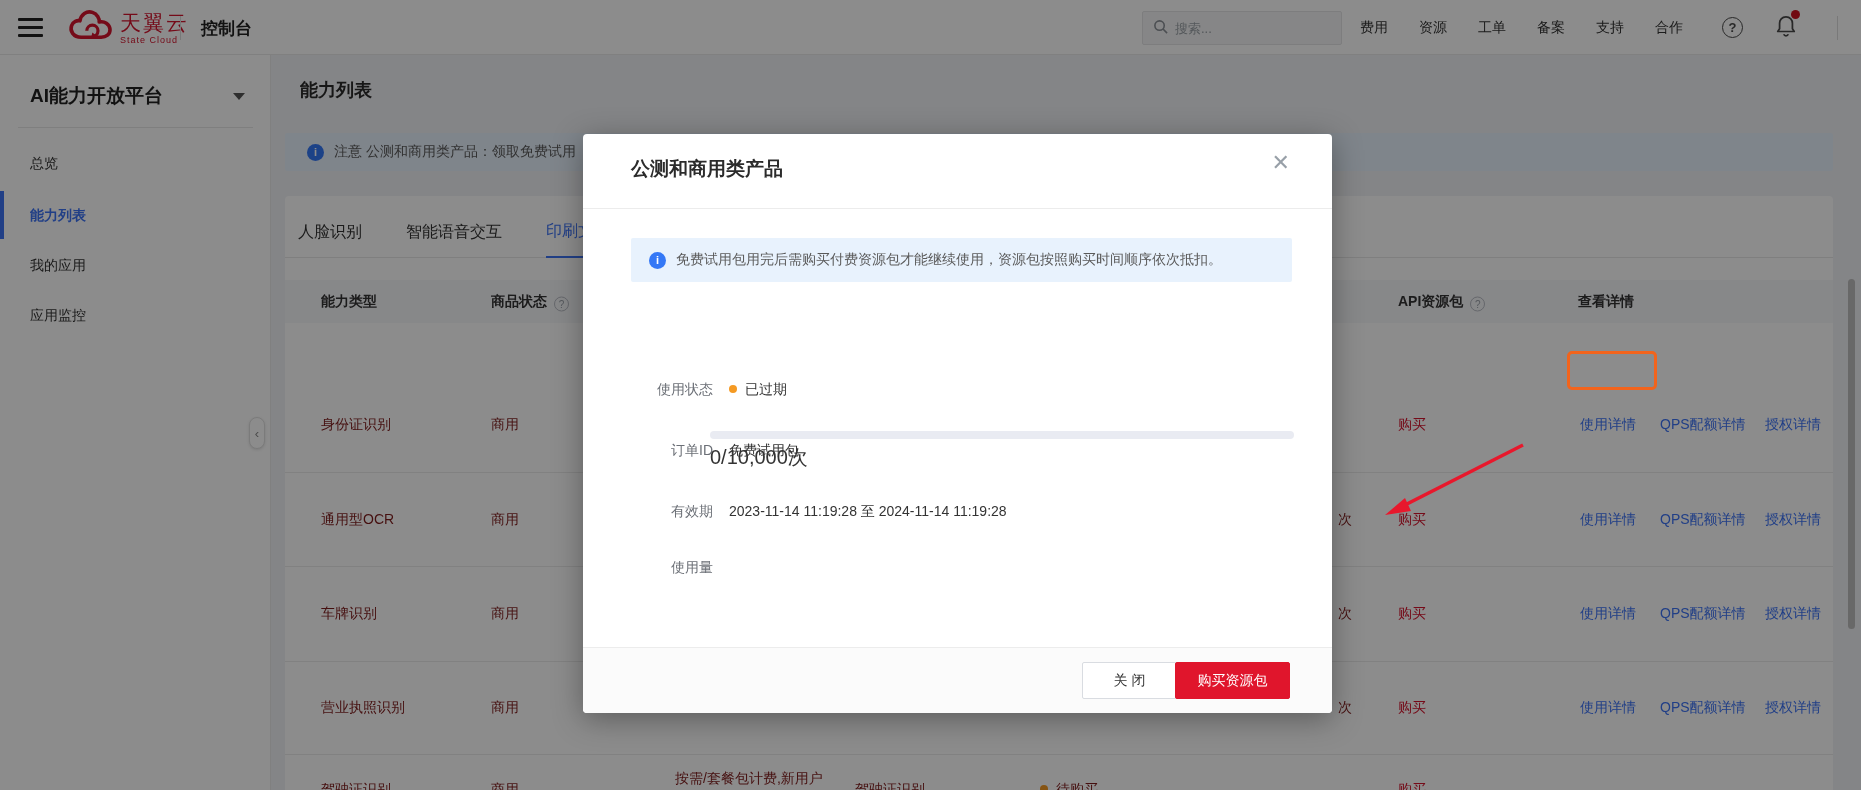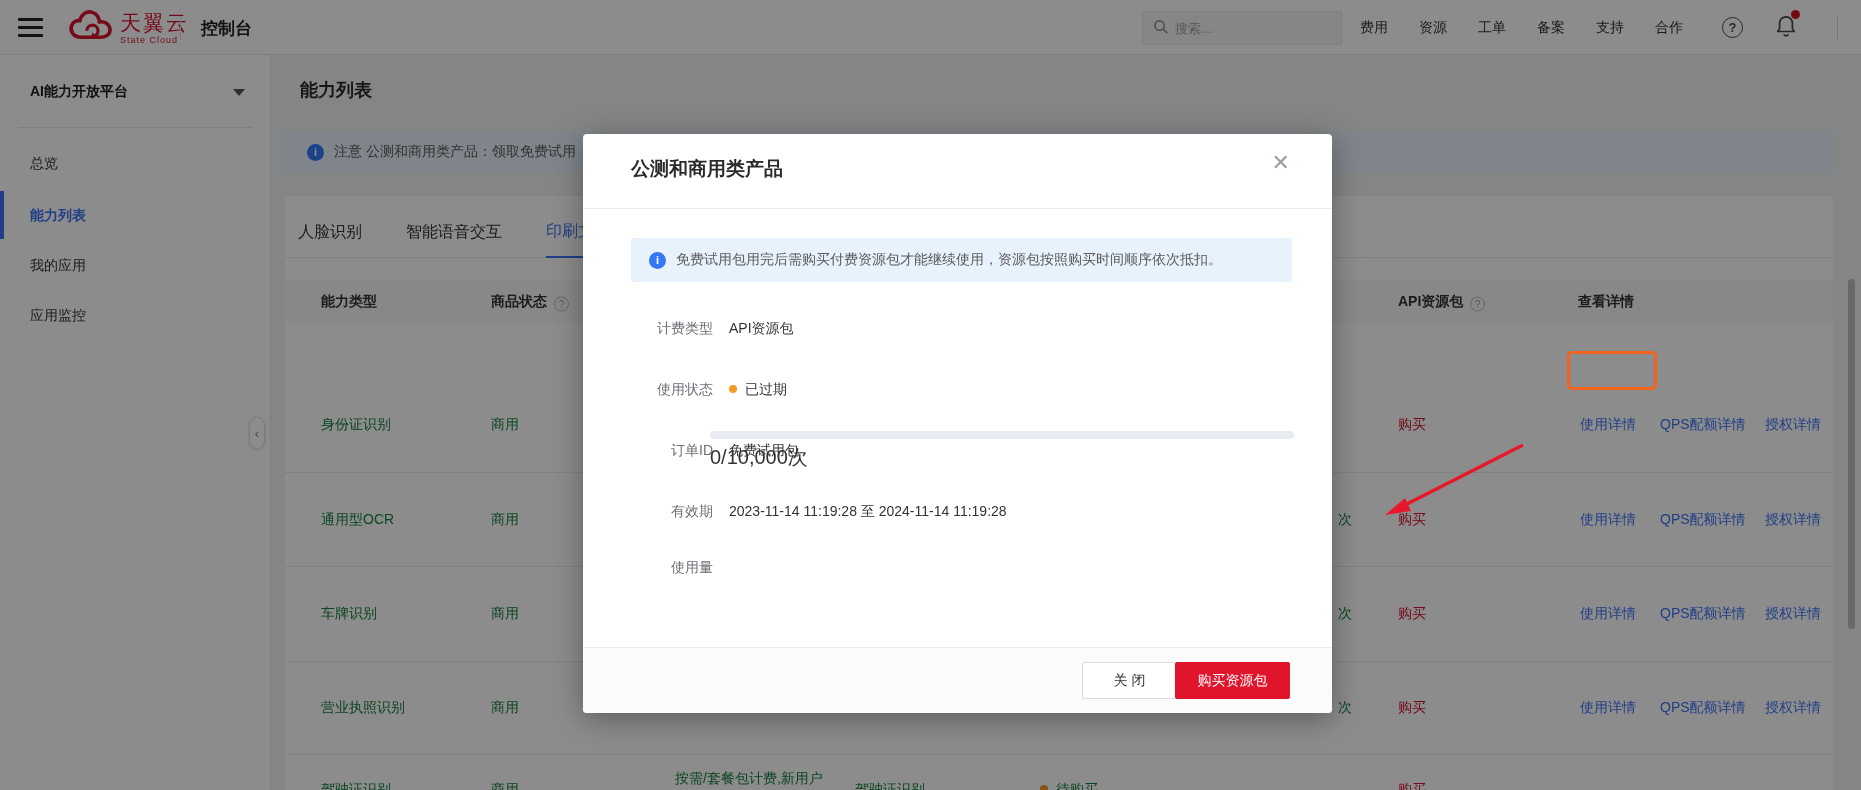--- a/index.html
+++ b/index.html
@@ -24,21 +24,21 @@
   .tb-nav a { font-size:14px; color:#333; text-decoration:none; cursor:pointer; white-space:nowrap; }
   .tb-icons { position:absolute; left:1722px; top:0; height:55px; display:flex; align-items:center; gap:32px; }
   .help-circle { width:21px; height:21px; border:1.8px solid #4a4a4a; border-radius:50%; color:#4a4a4a; font-size:13px; font-weight:bold; display:flex; align-items:center; justify-content:center; cursor:pointer; }
   .bell-wrap { position:relative; cursor:pointer; }
   .bell-dot { position:absolute; right:-3px; top:-4px; width:9px; height:9px; border-radius:50%; background:#cf1322; }
   .tb-end-divider { position:absolute; left:1837px; top:16px; width:1px; height:24px; background:#ddd; }
 
   
   .sidebar { position:absolute; left:0; top:55px; width:271px; height:735px; background:#fff; border-right:1px solid #e9e9e9; z-index:1; }
   .sb-title-row { position:absolute; left:30px; top:28px; width:215px; display:flex; align-items:center; justify-content:space-between; cursor:pointer; }
-  .sb-title { font-size:14px; font-weight:bold; color:#222; }
+  .sb-title { font-size:19px; font-weight:bold; color:#222; }
   .caret-down { width:0; height:0; border-left:6px solid transparent; border-right:6px solid transparent; border-top:7px solid #555; }
   .sb-divider { position:absolute; left:18px; top:72px; width:235px; height:1px; background:#e8e8e8; }
   .sb-item { position:absolute; left:0; width:271px; height:48px; line-height:48px; padding-left:30px; font-size:14px; color:#333; cursor:pointer; display:block; text-decoration:none; }
   .sb-item.active { color:#3d73f5; font-weight:bold; }
   .sb-item.active::before { content:""; position:absolute; left:0; top:0; width:4px; height:48px; background:#3d73f5; }
   .collapse-handle { position:absolute; left:249px; top:362px; width:16px; height:32px; background:#fff; border:1px solid #e0e0e0; border-radius:8px; color:#888; font-size:13px; display:flex; align-items:center; justify-content:center; cursor:pointer; box-shadow:0 1px 3px rgba(0,0,0,.12); }
 
   
   .content { position:absolute; left:271px; top:55px; width:1590px; height:735px; }
   .page-title { position:absolute; left:29px; top:23px; font-size:18px; font-weight:bold; color:#2b2b2b; }
@@ -46,21 +46,21 @@
   .info-i { width:17px; height:17px; border-radius:50%; background:#3478f6; color:#fff; font-size:11px; font-weight:bold; font-style:normal; display:inline-flex; align-items:center; justify-content:center; margin-right:10px; flex:0 0 auto; }
   .card { position:absolute; left:14px; top:141px; width:1548px; height:650px; background:#fff; border-radius:4px 4px 0 0; }
 
   .tabs { position:absolute; left:0; top:0; width:100%; height:62px; border-bottom:1px solid #e8e8e8; display:flex; align-items:flex-end; padding-left:13px; gap:44px; }
   .tab { font-size:16px; color:#333; padding-bottom:14px; cursor:pointer; white-space:nowrap; }
   .tab.active { color:#3d73f5; border-bottom:2px solid #3d73f5; margin-bottom:-1px; }
 
   .thead { position:absolute; left:0; top:84px; width:1548px; height:43px; background:#f6f7fa; }
   .thead .c { font-weight:bold; color:#333; }
   .trow { position:absolute; left:0; width:1548px; border-bottom:1px solid #ebebeb; }
-  .c { position:absolute; top:50%; transform:translateY(-50%); font-size:14px; color:#15803d; white-space:nowrap; }
+  .c { position:absolute; top:50%; transform:translateY(-50%); font-size:14px; color:#7f1d1d; white-space:nowrap; }
   .c.col-name   { left:36px; }
   .c.col-status { left:206px; }
   .c.col-bill   { left:390px; width:158px; white-space:normal; line-height:23px; }
   .c.col-sname  { left:570px; }
   .c.col-ustat  { left:755px; }
   .c.col-quota  { left:937px; color:#555; }
   .c.col-suffix { left:1053px; }
   .c.col-buy    { left:1113px; }
   .c.col-usage  { left:1295px; }
   .c.col-qps    { left:1375px; }
@@ -242,24 +242,20 @@
 
   <div class="modal">
     <div class="m-title">公测和商用类产品</div>
     <div class="m-close">✕</div>
     <div class="m-head-div"></div>
     <div class="m-notice">
       <i class="info-i">i</i>
       <span>免费试用包用完后需购买付费资源包才能继续使用，资源包按照购买时间顺序依次抵扣。</span>
     </div>
 
-    <div class="m-row" style="top:186px;">
-      <span class="m-label">计费类型</span>
-      <span class="m-value">API资源包</span>
-    </div>
     <div class="m-row" style="top:247px;">
       <span class="m-label">使用状态</span>
       <span class="m-value"><span class="dot"></span><span>已过期</span></span>
     </div>
     <div class="m-row" style="top:308px;">
       <span class="m-label">订单ID</span>
       <span class="m-value">免费试用包</span>
     </div>
     <div class="m-row" style="top:369px;">
       <span class="m-label">有效期</span>

